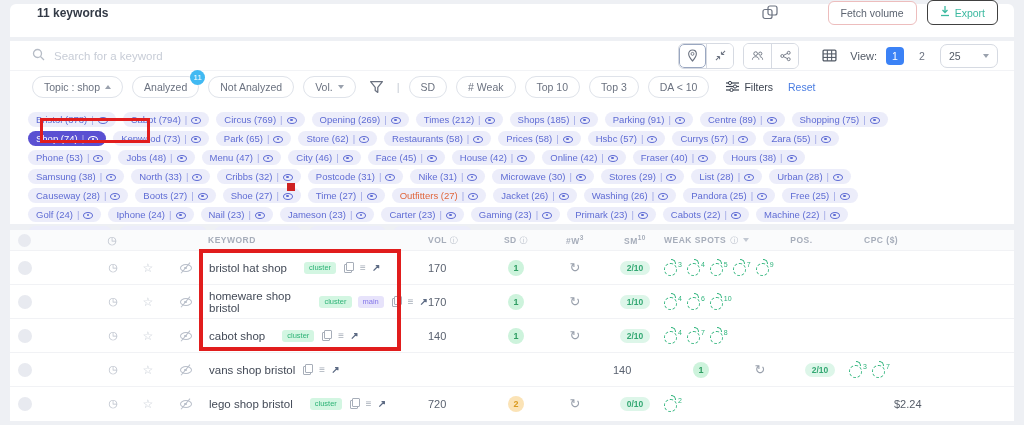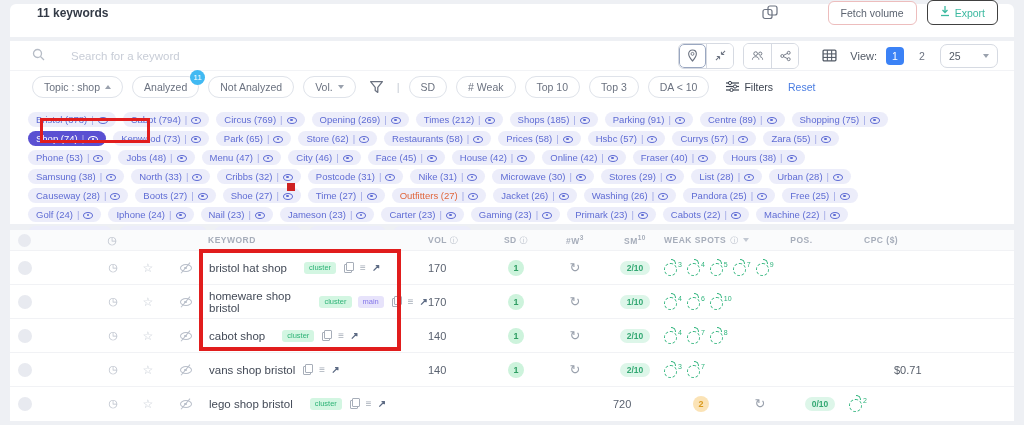--- a/index.html
+++ b/index.html
@@ -13,21 +13,21 @@
   .header-right { display:flex; align-items:center; gap:10px; }
   .btn { background:#fff; border-radius:6px; font-size:10.5px; padding:5px 12px; display:inline-flex; align-items:center; gap:5px; cursor:pointer; font-family:inherit; }
   .btn-fetch { border:1px solid #edbdbd; color:#5bununited63707;} 
   .btn-fetch { border:1px solid #edbdbd; color:#5b6370;margin-left:40px; }
   .btn-export { border:1px solid #404040; color:#3cb9a0; }
   .ico-btn { display:inline-flex; align-items:center; cursor:pointer; }
 
   
   .main-card { top:41px; height:183px; }
   .search-row { height:30px; display:flex; align-items:center; justify-content:space-between; padding:0 16px 0 22px; border-bottom:1px solid #f2f3f6; }
-  .search-left { display:flex; align-items:center; gap:26px; flex:1; }
+  .search-left { display:flex; align-items:center; gap:9px; flex:1; }
   .search-input { border:none; outline:none; font-size:11.5px; color:#555; width:300px; font-family:inherit; }
   .search-input::placeholder { color:#c8cdd7; }
   .search-right { display:flex; align-items:center; gap:9px; }
   .ico-group { display:flex; border:1px solid #d6dae2; border-radius:6px; overflow:hidden; }
   .ico-cell { width:27px; height:24px; display:flex; align-items:center; justify-content:center; cursor:pointer; background:#fff; }
   .ico-cell + .ico-cell { border-left:1px solid #d6dae2; }
   .ico-cell.sel { outline:1px solid #9aa7c0; outline-offset:-1px; border-radius:5px; }
   .view-label { font-size:11px; color:#525a66; margin-left:4px; }
   .view-btn { width:18px; height:18px; border-radius:4px; font-size:10.5px; display:flex; align-items:center; justify-content:center; cursor:pointer; }
   .view-btn.active { background:#3b82f6; color:#fff; }
@@ -734,21 +734,20 @@
             <span class="fruit-wrap">
               <span class="fruit"></span>
               <span class="f-sup">3</span>
             </span>
             <span class="fruit-wrap">
               <span class="fruit"></span>
               <span class="f-sup">7</span>
             </span>
           </span>
           <span class="c-pos"></span>
-          <span class="c-cpc"><span class="cpc-val">$0.71</span></span>
         </div>
         <div class="trow">
           <span class="chk"></span>
           <span class="c-clock">◷</span>
           <span class="c-star">☆</span>
           <span class="c-hide eyeoff">
             <span class="slash"></span>
           </span>
           <span class="c-kw">
             <span>lego shop bristol</span>
@@ -767,20 +766,21 @@
           <span class="c-sm">
             <span class="sm-badge">0/10</span>
           </span>
           <span class="c-weak">
             <span class="fruit-wrap">
               <span class="fruit"></span>
               <span class="f-sup">2</span>
             </span>
           </span>
           <span class="c-pos"></span>
+          <span class="c-cpc"><span class="cpc-val">$2.24</span></span>
         </div>
       </div>
   </div>
 
   <div class="anno" style="left:40px; top:118px; width:110px; height:25px;"></div>
   <div class="anno anno-box2" style="left:199px; top:249px; width:202px; height:102px;"></div>
   <div class="anno-dot" style="left:287px; top:183px;"></div>
 
 </div>
 

